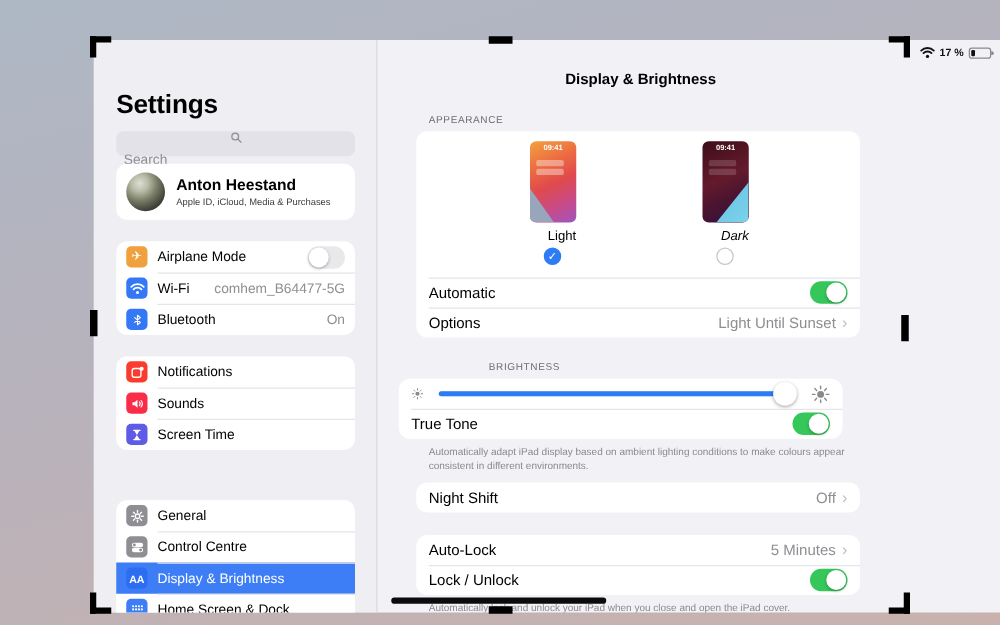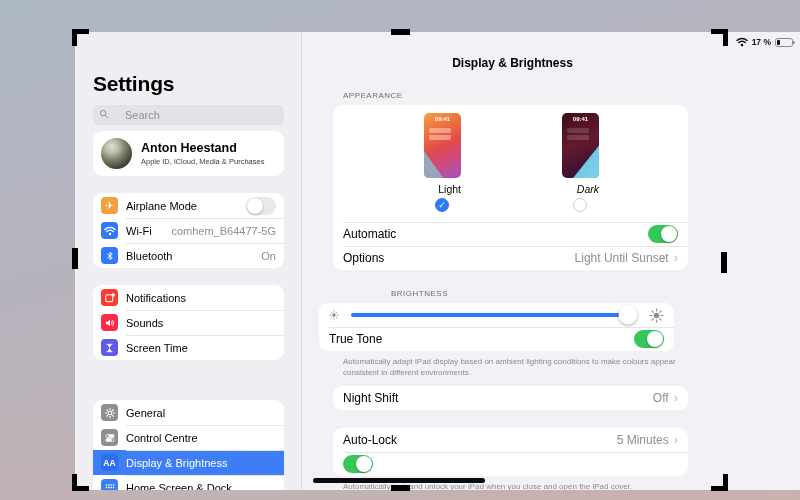--- a/index.html
+++ b/index.html
@@ -14,21 +14,21 @@
   
   .st-left{ position:absolute; left:18px; top:5px; font-size:8.5px; font-weight:700; color:#111; display:flex; gap:7px; }
   .st-right{ position:absolute; right:22px; top:5px; display:flex; align-items:center; gap:4px; font-size:8.5px; font-weight:600; color:#111; }
   .batt{ width:18px; height:9px; border:1px solid #8a8a8e; border-radius:2.5px; position:relative; }
   .batt::after{ content:""; position:absolute; right:-3px; top:2px; width:2px; height:3.5px; background:#8a8a8e; border-radius:0 1.5px 1.5px 0; }
   .batt .lvl{ position:absolute; left:1px; top:1px; bottom:1px; width:17%; background:#111; border-radius:1px; }
 
   
   .sidebar{ position:absolute; left:0; top:0; width:227px; height:100%; background:#efeef3; border-right:1px solid #dbdade; }
   .settings-title{ position:absolute; left:18px; top:40px; font-size:21px; font-weight:700; letter-spacing:-.2px; }
-  .search{ position:absolute; left:18px; top:73px; width:191px; height:20px; background:#e3e2e9; border-radius:6px; display:flex; align-items:center; padding:0 6px; gap:16px; }
+  .search{ position:absolute; left:18px; top:73px; width:191px; height:20px; background:#e3e2e9; border-radius:6px; display:flex; align-items:center; padding:0 6px; gap:4px;flex-direction:column; }
   .search input{ border:none; background:transparent; outline:none; font-size:11px; color:#8e8e93; width:100%; font-family:inherit; }
   .search input::placeholder{ color:#8e8e93; }
   .card{ position:absolute; background:#fff; border-radius:9px; }
   .profile{ left:18px; top:99px; width:191px; height:45px; display:flex; align-items:center; padding:17px 8px; }
   .avatar{ width:31px; height:31px; border-radius:50%; flex:none; margin-right:9px;
     background:radial-gradient(circle at 35% 28%,#dedfd6 0%,#b9bca6 22%,#7c8069 45%,#41443a 72%,#232420 100%); }
   .p-name{ font-size:12.5px; font-weight:600; }
   .p-sub{ font-size:7.5px; color:#3c3c43; margin-top:2px; }
 
   .g1{ left:18px; top:161px; width:191px; }
@@ -351,20 +351,21 @@
       </div>
     </div>
 
     <div class="card card-lock">
       <div class="drow">
         <span class="dlabel">Auto-Lock</span>
         <span class="dvalue">5 Minutes</span>
         <span class="chev"></span>
       </div>
       <div class="drow">
+        <span class="dlabel">Lock / Unlock</span>
         <span class="tog on"></span>
       </div>
     </div>
 
     <div class="footnote" style="left:268px; top:449px; width:340px;">Automatically lock and unlock your iPad when you close and open the iPad cover.</div>
 
     <div class="home-indicator"></div>
   </div>
 
   <span class="hc tl"></span>

